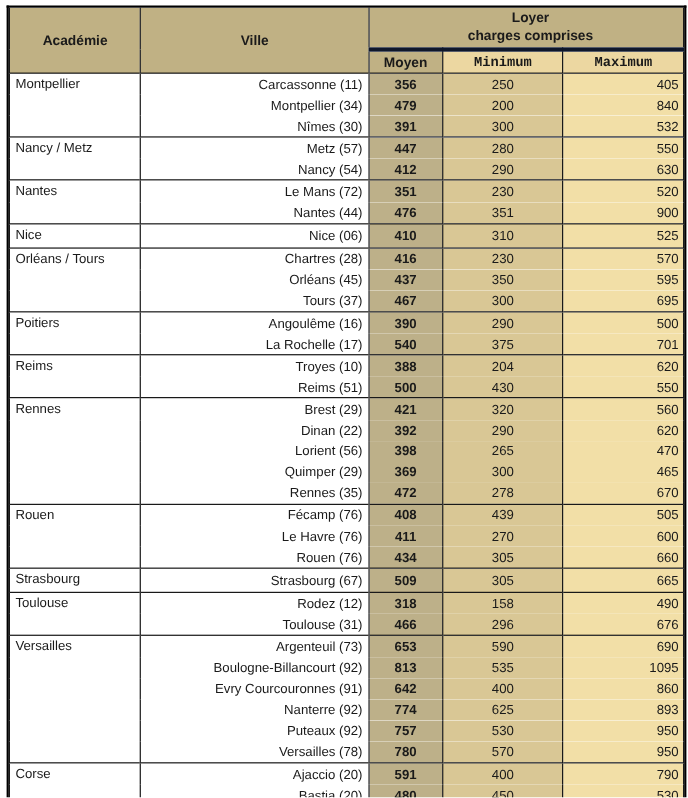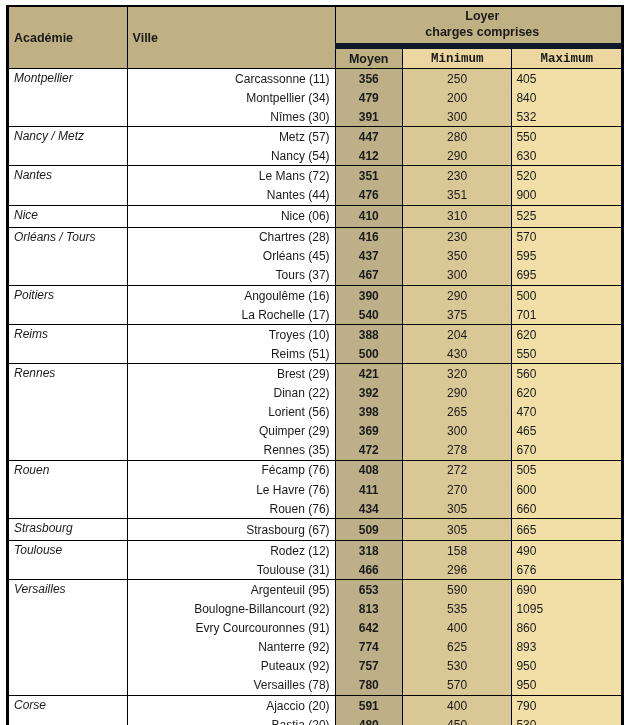--- a/index.html
+++ b/index.html
@@ -44,60 +44,59 @@
     overflow: hidden;
     white-space: nowrap;
   }
   thead th {
     font-weight: bold;
     font-size: 12.5px;
     color: #1a1a1a;
   }
   th.th-academie, th.th-ville {
     background: var(--header_bg);
-    text-align: left;
+    text-align: center;
     vertical-align: middle;
     padding-left: 5px;
   }
   th.th-loyer {
     background: var(--header_bg);
     text-align: center;
     height: 36px;
     line-height: 1.25;
-    border-bottom: 6px solid #0f172a;
+    border-bottom: 4px solid #0f172a;
     padding-left: 12px;
   }
   tr.subheader th { height: 19px; text-align: center; }
   th.th-moyen { background: var(--header_bg); }
   th.th-min, th.th-max { background: var(--subheader_minmax_bg); font-family: Liberation Mono, monospace; }
 
   tbody tr.data-row td { height: 19.1px; }
   tbody tr.group-start td { border-top: 1px solid #000; }
 
   td.cell-academie {
     background: #ffffff;
     text-align: left;
     vertical-align: top;
     padding-top: 2px;
     padding-left: 5px;
-    font-style: italic;
   }
   td.cell-ville {
     background: #ffffff;
     text-align: right;
     padding-right: 5px;
   }
   td.cell-moyen {
     background: var(--moyen_bg);
     text-align: center;
     font-weight: bold;
     margin-top: 12px;
   }
   td.cell-min { background: var(--minimum_bg); text-align: center; margin-left: 39px; }
-  td.cell-max { background: var(--maximum_bg); text-align: left; }
+  td.cell-max { background: var(--maximum_bg); text-align: right; }
 </style>
 </head>
 <body>
 
 <div id="page">
   <div id="table-wrap">
     <table class="rent-table">
       <colgroup>
         <col class="c-academie">
           <col class="c-ville">
@@ -246,21 +245,21 @@
           <tr class="data-row">
             <td class="cell-ville">Rennes (35)</td>
             <td class="cell-moyen">472</td>
             <td class="cell-min">278</td>
             <td class="cell-max">670</td>
           </tr>
           <tr class="data-row group-start">
             <td class="cell-academie" rowspan="3">Rouen</td>
             <td class="cell-ville">Fécamp (76)</td>
             <td class="cell-moyen">408</td>
-            <td class="cell-min">272</td>
+            <td class="cell-min">439</td>
             <td class="cell-max">505</td>
           </tr>
           <tr class="data-row">
             <td class="cell-ville">Le Havre (76)</td>
             <td class="cell-moyen">411</td>
             <td class="cell-min">270</td>
             <td class="cell-max">600</td>
           </tr>
           <tr class="data-row">
             <td class="cell-ville">Rouen (76)</td>
@@ -283,21 +282,21 @@
             <td class="cell-max">490</td>
           </tr>
           <tr class="data-row">
             <td class="cell-ville">Toulouse (31)</td>
             <td class="cell-moyen">466</td>
             <td class="cell-min">296</td>
             <td class="cell-max">676</td>
           </tr>
           <tr class="data-row group-start">
             <td class="cell-academie" rowspan="6">Versailles</td>
-            <td class="cell-ville">Argenteuil (95)</td>
+            <td class="cell-ville">Argenteuil (73)</td>
             <td class="cell-moyen">653</td>
             <td class="cell-min">590</td>
             <td class="cell-max">690</td>
           </tr>
           <tr class="data-row">
             <td class="cell-ville">Boulogne-Billancourt (92)</td>
             <td class="cell-moyen">813</td>
             <td class="cell-min">535</td>
             <td class="cell-max">1095</td>
           </tr>

